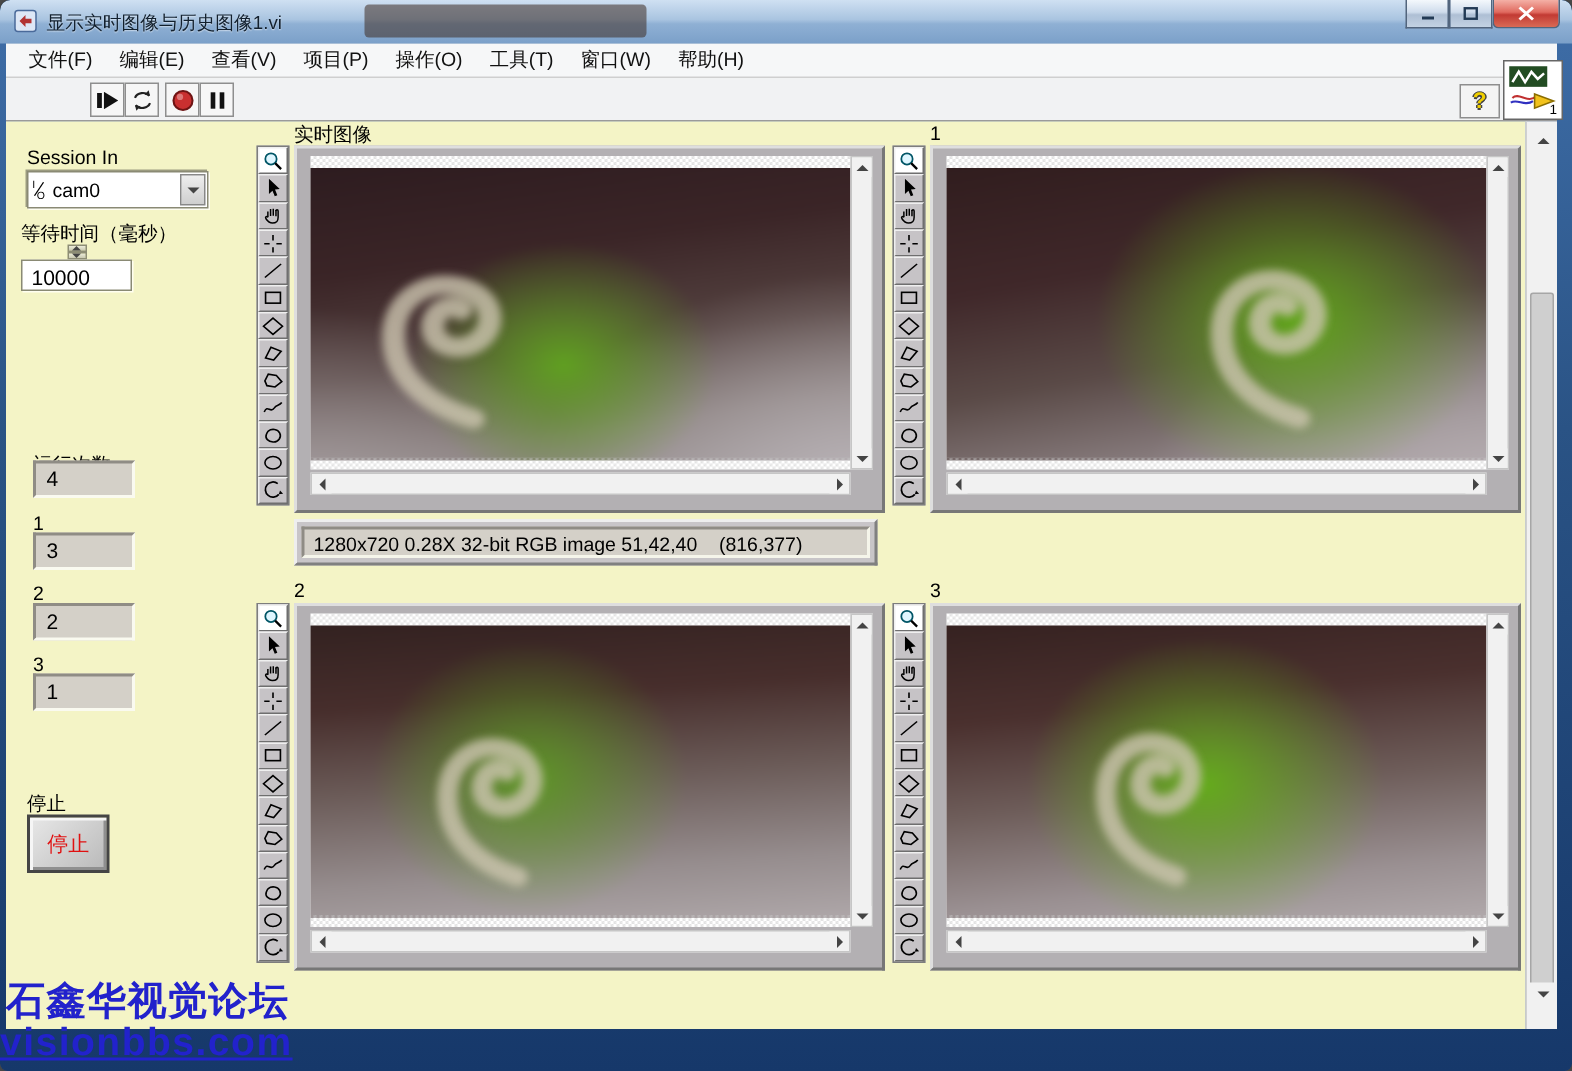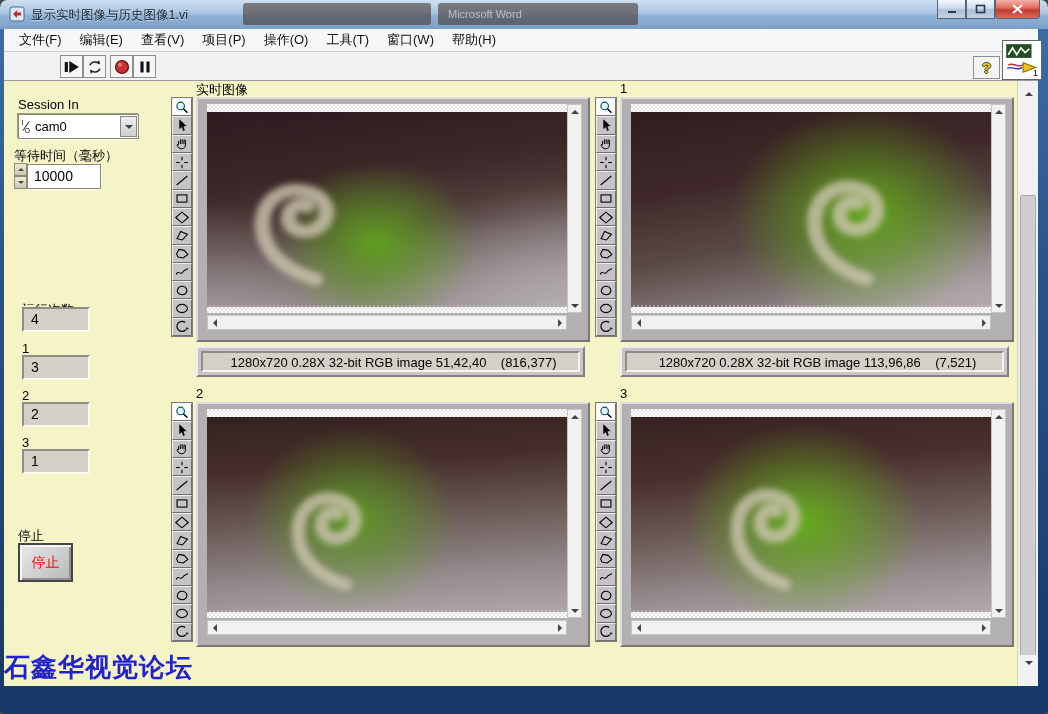--- a/index.html
+++ b/index.html
@@ -45,21 +45,21 @@
     background:#f4f4c6; overflow:hidden; }
   .lbl { position:absolute; font-size:13px; color:#000; white-space:nowrap; }
 
   
   .combo { position:absolute; left:14px; top:33px; width:121px; height:25px; background:#fff;
     border:1px solid #8a8a74; box-shadow:1px 1px 0 #fffef0,-1px -1px 0 #9b9b80; display:flex; align-items:center; }
   .combo .io { width:13px; height:18px; margin-left:1px; }
   .combo .val { flex:1; font-size:13px; padding-left:2px; }
   .combo .drop { width:17px; height:21px; margin-right:1px; background:linear-gradient(#eee,#cfcfcf);
     border:1px solid #888; display:flex; align-items:center; justify-content:center; }
-  .numctl { position:absolute; left:10px; top:82px; height:26px; display:flex; align-items:flex-end; }
+  .numctl { position:absolute; left:10px; top:82px; height:26px; display:flex; align-items:center;flex-direction:column; }
   .spin { width:13px; height:26px; display:flex; flex-direction:column; }
   .spin div { flex:1; background:linear-gradient(#ececd8,#c9c9b2); border:1px solid #8d8d75;
     display:flex; align-items:center; justify-content:center; }
   .numfield { width:74px; height:25px; background:#fff; border:1px solid #8a8a74;
     font-size:14px; padding:3px 0 0 6px; box-shadow:1px 1px 0 #fffef0; }
   .indicator { position:absolute; width:68px; height:25px; background:#d4d0c8;
     border:2px solid; border-color:#8f8c85 #fafaf0 #fafaf0 #8f8c85; font-size:14px; padding:2px 0 0 7px; }
   .stopbtn { position:absolute; left:14px; top:462px; width:55px; height:39px;
     background:linear-gradient(135deg,#e8e8e8,#b9b9b9); border:2px solid #454545;
     box-shadow:inset 2px 2px 0 #f6f6f6, inset -2px -2px 0 #8f8f8f;
@@ -104,21 +104,21 @@
   .swirl { position:absolute; filter:blur(3px); opacity:.8; }
   .p0 .swirl { left:8%; top:28%; width:34%; height:62%; }
   .p1 .swirl { left:44%; top:26%; width:33%; height:64%; }
   .p2 .swirl { left:19%; top:30%; width:30%; height:60%; }
   .p3 .swirl { left:23%; top:28%; width:30%; height:62%; }
   .in-vscroll { position:absolute; right:6px; top:5px; width:15px; height:209px; background:#f1f1f1; border:1px solid #c6c6c6; }
   .in-hscroll { position:absolute; left:9px; bottom:10px; width:360px; height:15px; background:#f1f1f1; border:1px solid #c6c6c6; }
   .statusbar { position:absolute; left:25px; top:265px; width:389px; height:31px;
     background:#c8c5c8; border:2px solid; border-color:#eee #808080 #808080 #eee; }
   .statusbar .inner { position:absolute; left:3px; top:3px; right:3px; bottom:3px;
-    background:#d4d0c8; border:2px solid; border-color:#8f8c85 #f5f5ea #f5f5ea #8f8c85;text-align:center; }
+    background:#d4d0c8; border:2px solid; border-color:#8f8c85 #f5f5ea #f5f5ea #8f8c85; }
   .status-text { font-size:13px; color:#000; white-space:pre; padding:2px 0 0 6px; display:block; }
 
   
   .tri { width:0; height:0; border:4px solid transparent; }
   .tri.l { border-right-color:#444; border-left:none; }
   .tri.r { border-left-color:#444; border-right:none; }
   .tri.u { border-bottom-color:#444; border-top:none; }
   .tri.d { border-top-color:#444; border-bottom:none; }
   .sb-btn { position:absolute; background:#f1f1f1; display:flex; align-items:center; justify-content:center; }
   .vscroll { position:absolute; left:1017px; top:81px; width:21px; height:605px; background:#f1f1f1; border-left:1px solid #d0d0d0; }
@@ -141,21 +141,20 @@
   .wm1 { left:4px; top:650px; }
   .wm2 { left:0px; top:679px; text-decoration:underline; }
 </style>
 </head>
 <body>
 
 <div class="window">
 
   <div class="titlebar">
     <div class="bgwin bgwin1"></div>
-    <div class="bgwin bgwin2">Microsoft Word</div>
     <div class="title-icon">
       <svg viewBox="0 0 16 16">
           <rect x="1" y="1" width="14" height="14" rx="2" fill="#dde7f6" stroke="#4a6a9a"></rect>
           <path d="M4 8 L8 4 L8 6.5 L12 6.5 L12 9.5 L8 9.5 L8 12 Z" fill="#b23333"></path>
         </svg>
     </div>
     <div class="title-text">显示实时图像与历史图像1.vi</div>
     <div class="winbtns">
       <div class="winbtn">
           <svg width="10" height="9">
@@ -474,25 +473,20 @@
         </div>
         <div class="in-hscroll">
           <div class="sb-btn" style="left:0;top:0;width:13px;height:13px;">
               <span class="tri l"></span>
             </div>
           <div class="sb-btn" style="right:0;top:0;width:13px;height:13px;">
               <span class="tri r"></span>
             </div>
         </div>
       </div>
-      <div class="statusbar">
-        <div class="inner">
-            <span class="status-text">1280x720 0.28X 32-bit RGB image 113,96,86    (7,521)</span>
-          </div>
-      </div>
     </div>
 
     <div class="grp g2">
       <div class="grp-label">2</div>
       <div class="palette">
           <div class="tool-btn selected">
             <svg viewBox="0 0 20 16">
               <circle cx="8.5" cy="6.3" r="4.2" fill="#dff6ff" stroke="#056" stroke-width="1.3"></circle>
               <line x1="11.6" y1="9.4" x2="16" y2="13.8" stroke="#000" stroke-width="1.7"></line>
             </svg>
@@ -704,13 +698,14 @@
         <span class="tri u"></span>
       </div>
     <div class="thumb"></div>
     <div class="sb-btn" style="left:2px;bottom:16px;width:17px;height:15px;">
         <span class="tri d"></span>
       </div>
   </div>
 
 
   <div class="wm wm1" style="color: rgb(34, 34, 204);">石鑫华视觉论坛</div>
+  <div class="wm wm2" style="color: rgb(34, 34, 204);">visionbbs.com</div>
 </div>
 
 </body></html>

